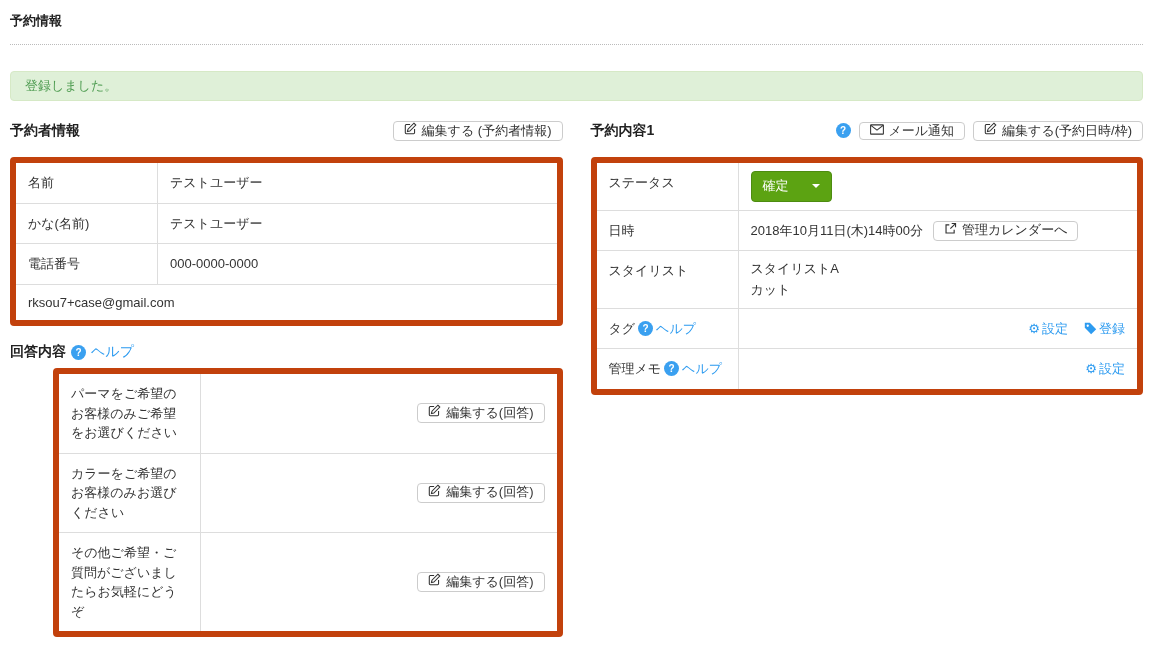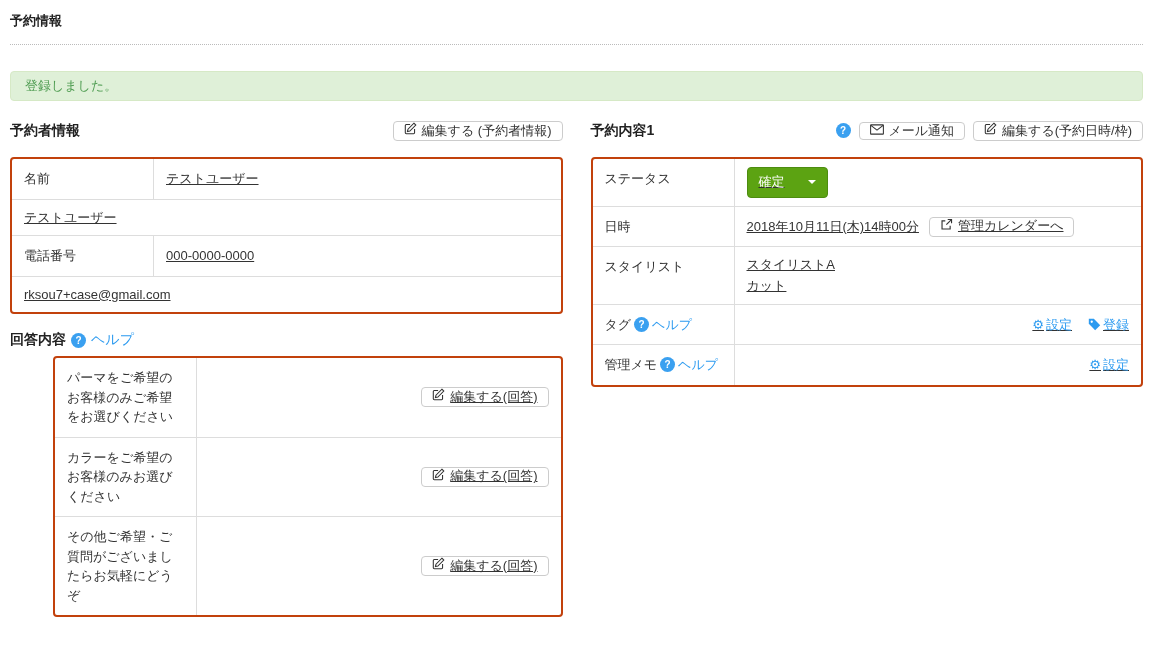--- a/index.html
+++ b/index.html
@@ -42,30 +42,30 @@
     background:var(--accent_green,#5ca312);
     border-color:var(--accent_green_border,#4d8c10);
     color:#fff; padding:6px 11px;gap:20px;
   }
   .caret {
     display:inline-block; width:0; height:0; margin-left:3px;
     border-left:4px solid transparent; border-right:4px solid transparent;
     border-top:4px solid #fff;
   }
 
-  .tbl { border:2px solid #c2410c; border-radius:4px; margin-top:10px; background:#fff; overflow:hidden; }
+  .tbl { border:6px solid #c2410c; border-radius:4px; margin-top:10px; background:#fff; overflow:hidden; }
   .trow { display:flex; border-top:1px solid #ddd; }
   .trow:first-child { border-top:none; }
   .lcell {
     flex:0 0 142px; width:142px; border-right:1px solid #ddd;
     padding:10px 12px; color:#333; line-height:1.5;
     display:flex; align-items:flex-start; flex-wrap:wrap; gap:3px; align-content:flex-start;
   }
   .lcell.center { align-items:center; }
-  .vcell { flex:1; padding:8px 12px; display:flex; align-items:center; line-height:1.5; min-width:0;text-decoration:underline; }
+  .vcell { flex:1; padding:8px 12px; display:flex; align-items:center; line-height:1.5; min-width:0; }
   .vcell-right { justify-content:flex-end; gap:16px; }
   .vcell .push-right { margin-left:auto; }
   .two-line div { line-height:1.55; }
 
   .qicon {
     display:inline-flex; align-items:center; justify-content:center;
     width:15px; height:15px; border-radius:50%;
     background:#3aa0f0; color:#fff; font-size:10px; font-weight:bold;
     flex:0 0 auto; cursor:pointer;
   }
@@ -107,20 +107,21 @@
           </button>
         </span>
       </div>
 
       <div class="tbl">
         <div class="trow">
           <div class="lcell center">名前</div>
           <div class="vcell">テストユーザー</div>
         </div>
         <div class="trow">
+          <div class="lcell center">かな(名前)</div>
           <div class="vcell">テストユーザー</div>
         </div>
         <div class="trow">
           <div class="lcell center">電話番号</div>
           <div class="vcell">000-0000-0000</div>
         </div>
         <div class="trow">
           <div class="vcell">rksou7+case@gmail.com</div>
         </div>
       </div>

